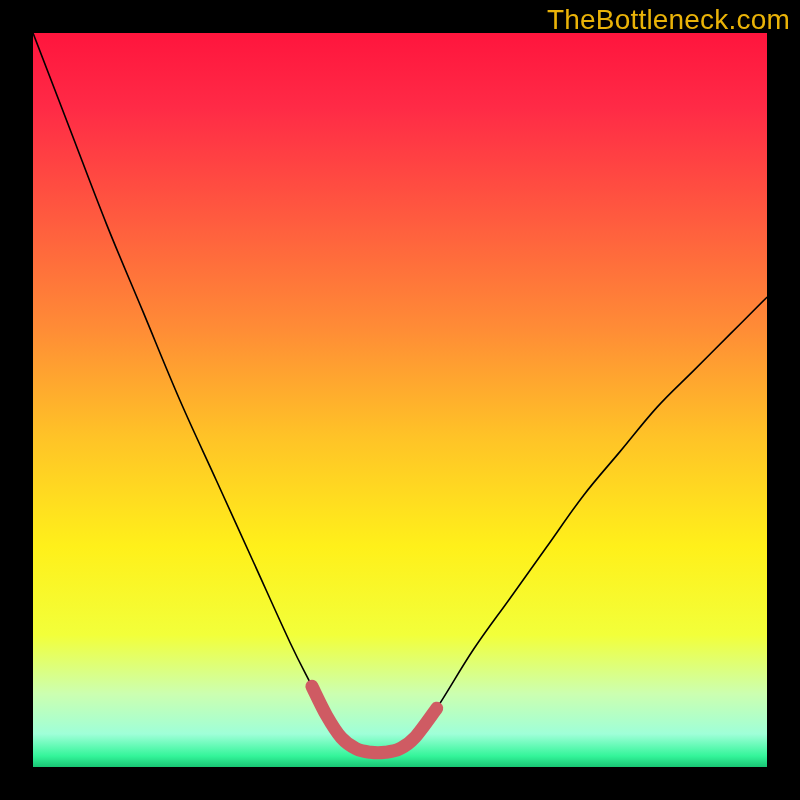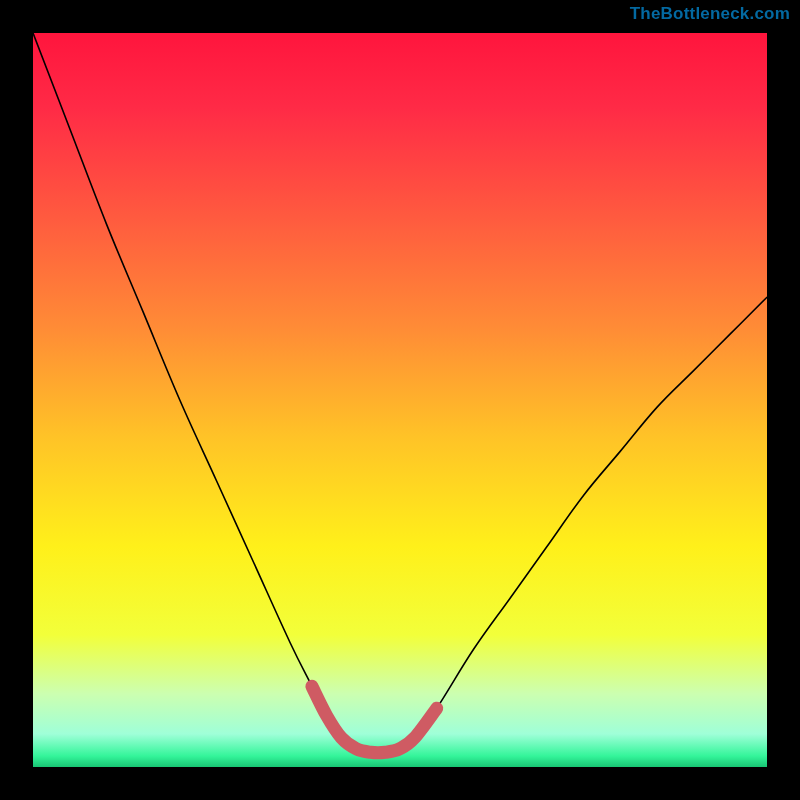--- a/index.html
+++ b/index.html
@@ -22,23 +22,23 @@
     left: 33px;
     top: 33px;
     width: 734px;
     height: 734px;
     overflow: hidden;
   }
   .watermark {
     position: absolute;
     top: 4px;
     right: 10px;
-    color: #0369a1;
-    font-size: 17px;
-    font-weight: 700;
+    color: #eab308;
+    font-size: 28px;
+    font-weight: 400;
     letter-spacing: 0.2px;
     user-select: none;
   }
   svg { display: block; }
 </style>
 </head>
 <body>
 
 <div class="frame">
 

